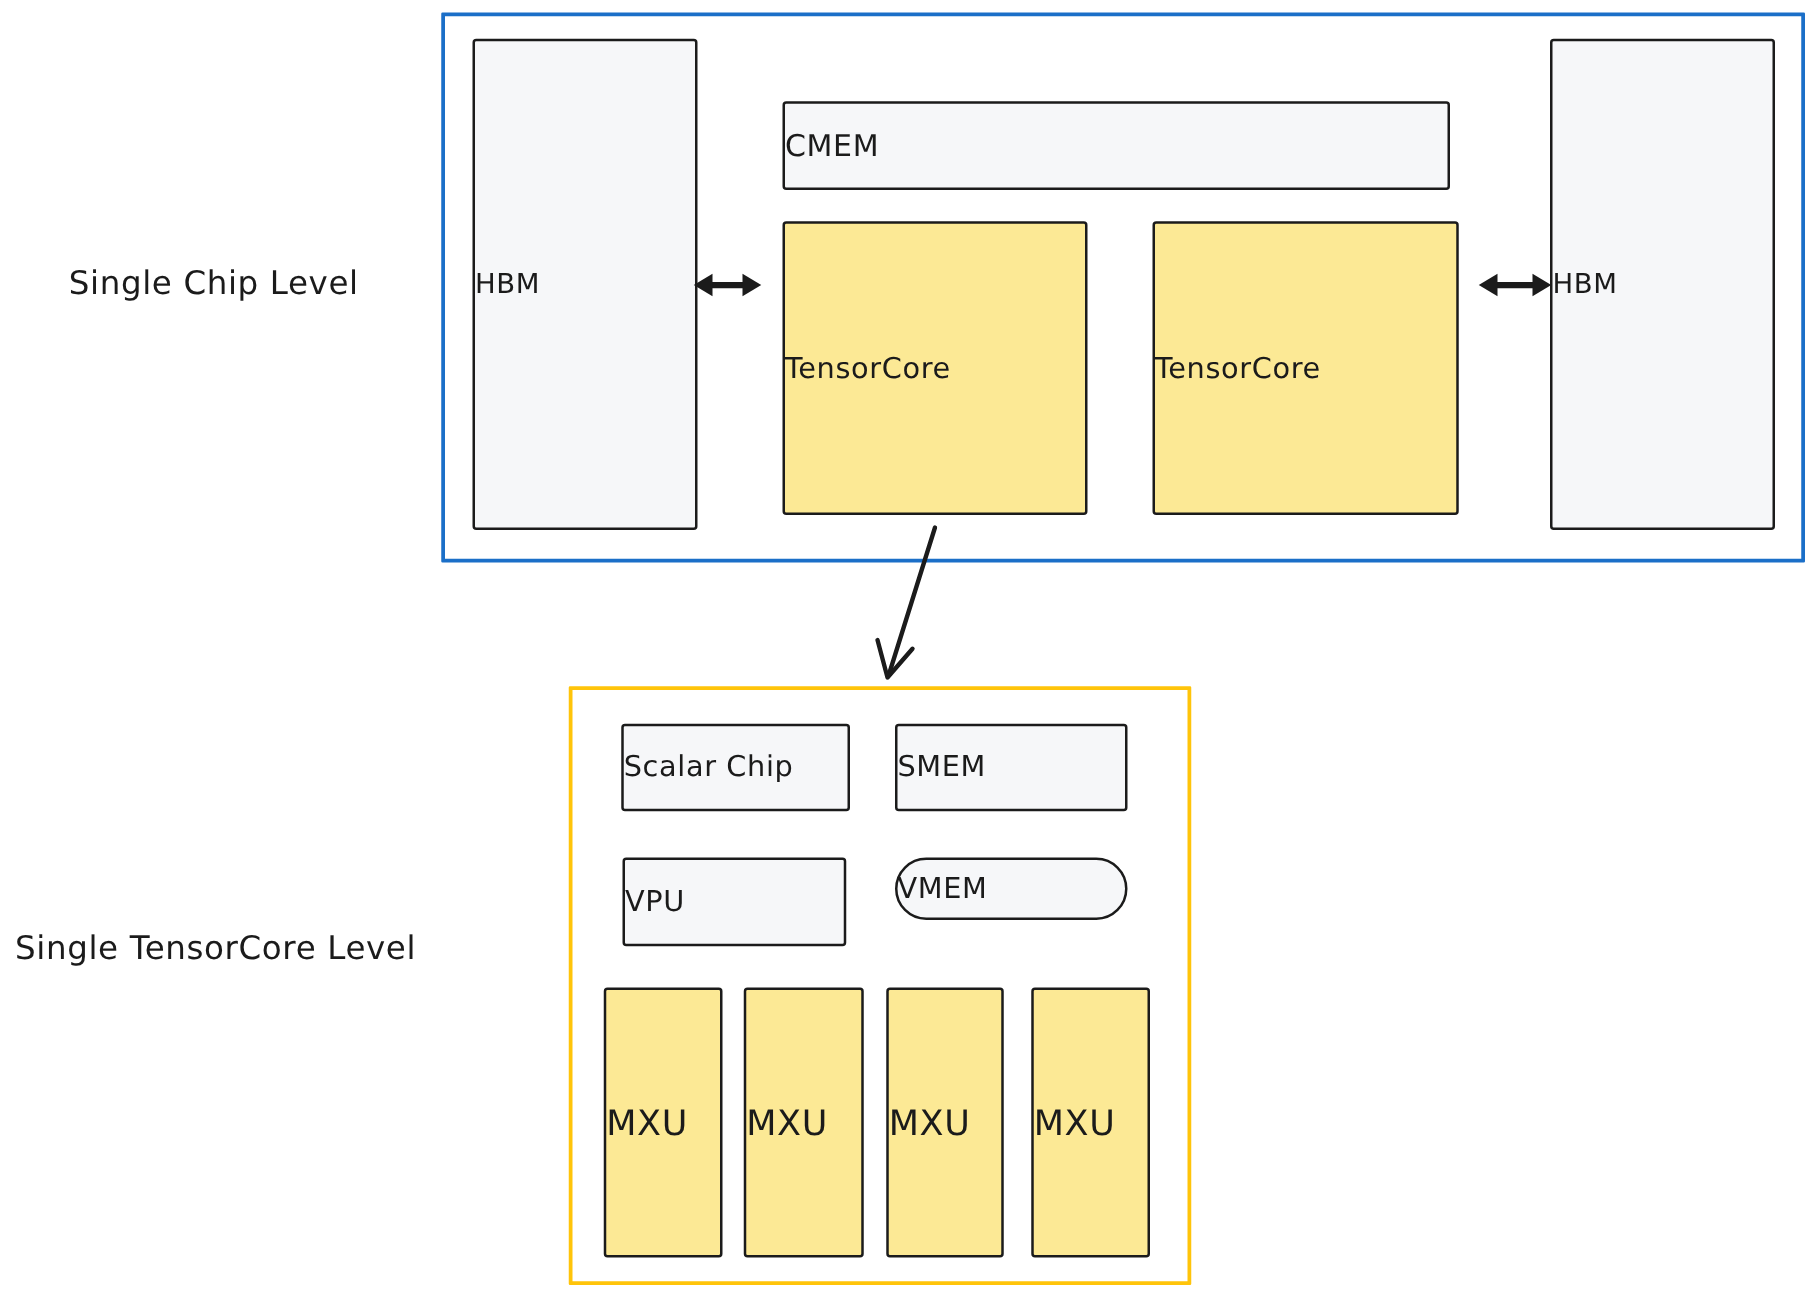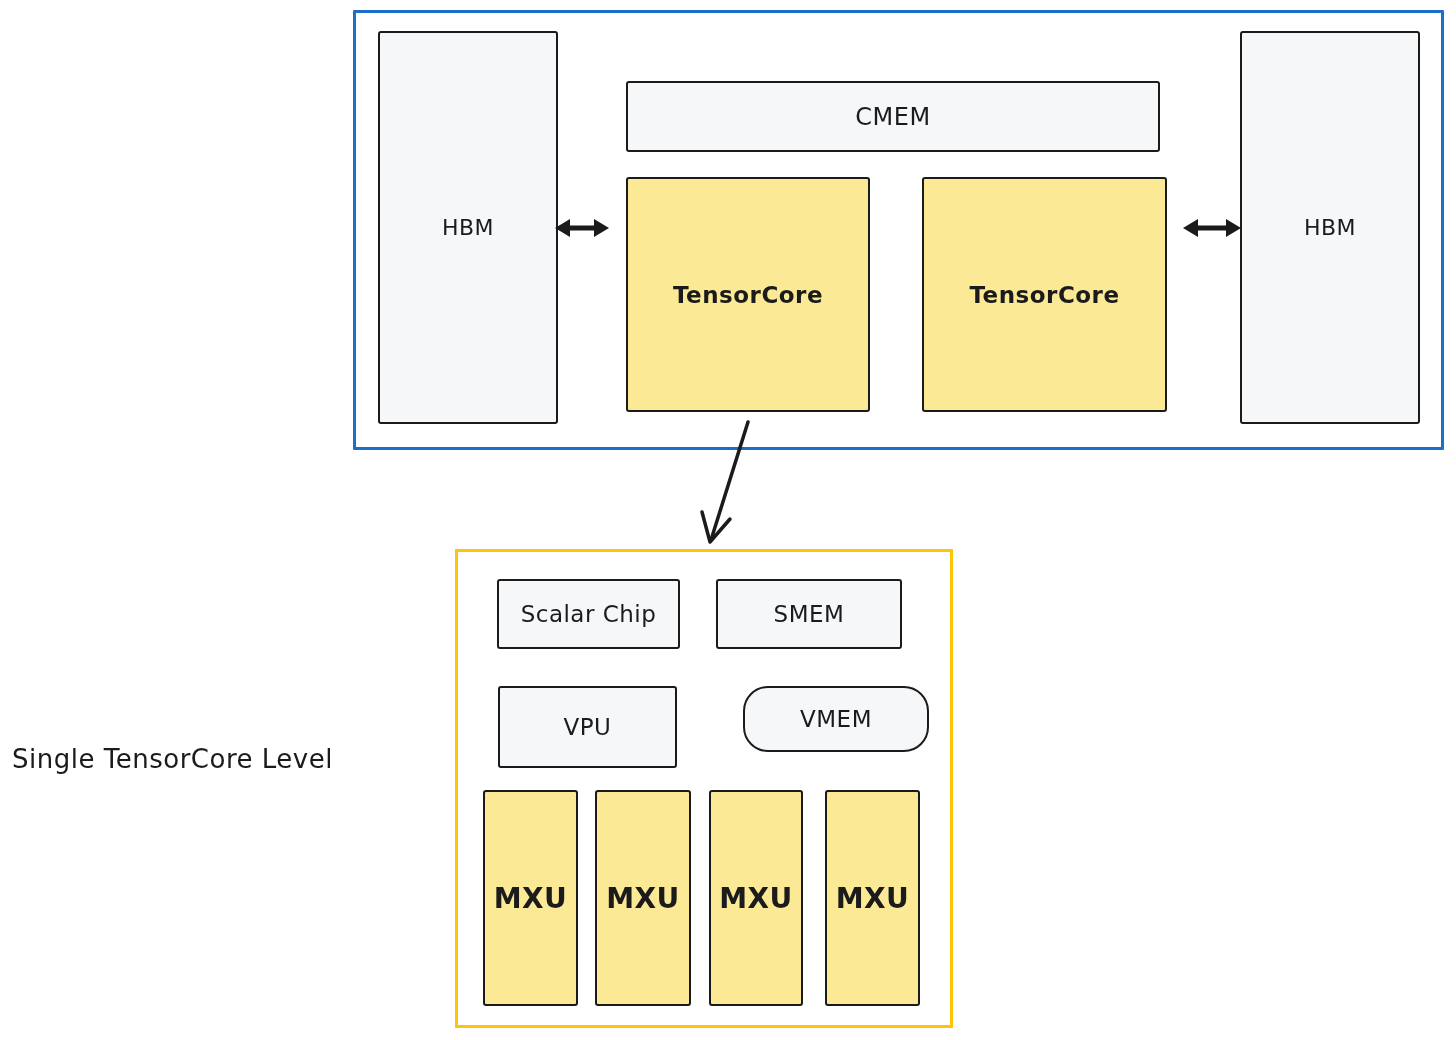--- a/index.html
+++ b/index.html
@@ -40,25 +40,24 @@
     border: 2.5px dashed var(--ink);
     border-radius: 1px;
   }
 
   
   .box {
     border: 2.5px solid var(--ink);
     border-radius: 3px;
     display: flex;
     align-items: center;
-    justify-content: center;
     text-align: center;
   }
   .box.gray   { background: var(--memory-fill); }
-  .box.yellow { background: var(--compute-fill); font-weight: bold; }
+  .box.yellow { background: var(--compute-fill); }
 
   .box-label {
     letter-spacing: 0.5px;
     white-space: nowrap;
   }
   .fs-26 { font-size: 22px; }
   .fs-24 { font-size: 24px; }
   .fs-23 { font-size: 23px; }
   .fs-22 { font-size: 28px; }
 
@@ -82,20 +81,21 @@
     white-space: nowrap;
   }
 
   .arrow-icon { color: var(--ink); display: block; }
 </style>
 </head>
 <body>
 
 <div class="canvas">
 
+  <div class="abs side-label" style="left:21px; top:212px; width:300px;">Single Chip Level</div>
 
   <div class="abs frame-chip" style="left:353px; top:10px; width:1091px; height:440px;"></div>
 
   <div class="abs box gray" style="left:378px; top:31px; width:180px; height:393px;">
     <span class="box-label fs-26">HBM</span>
   </div>
 
   <svg class="abs arrow-icon" style="left:554px; top:212px;" width="56" height="32" viewBox="0 0 56 32">
     <line x1="11" y1="16" x2="45" y2="16" stroke="currentColor" stroke-width="5"></line>
     <polygon points="1,16 16,7 16,25" fill="currentColor"></polygon>
@@ -135,25 +135,25 @@
   <div class="abs frame-tc" style="left:455px; top:549px; width:498px; height:479px;"></div>
 
   <div class="abs box gray" style="left:497px; top:579px; width:183px; height:70px;">
     <span class="box-label fs-23">Scalar Chip</span>
   </div>
 
   <div class="abs box gray" style="left:716px; top:579px; width:186px; height:70px;">
     <span class="box-label fs-23">SMEM</span>
   </div>
 
-  <div class="abs box gray" style="left:498px; top:686px; width:179px; height:82px;">
+  <div class="abs box gray" style="left:498px; top:686px; width:179px; height:71px;">
     <span class="box-label fs-23">VPU</span>
   </div>
 
-  <div class="abs box gray" style="left:743px; top:686px; width:186px; height:66px;border-radius:25px;">
+  <div class="abs box gray" style="left:716px; top:686px; width:186px; height:50px;border-radius:25px;">
     <span class="box-label fs-23">VMEM</span>
   </div>
 
   <div class="abs box yellow" style="left:483px; top:790px; width:95px; height:216px;">
     <span class="box-label fs-22">MXU</span>
   </div>
   <div class="abs box yellow" style="left:595px; top:790px; width:96px; height:216px;">
     <span class="box-label fs-22">MXU</span>
   </div>
   <div class="abs box yellow" style="left:709px; top:790px; width:94px; height:216px;">

